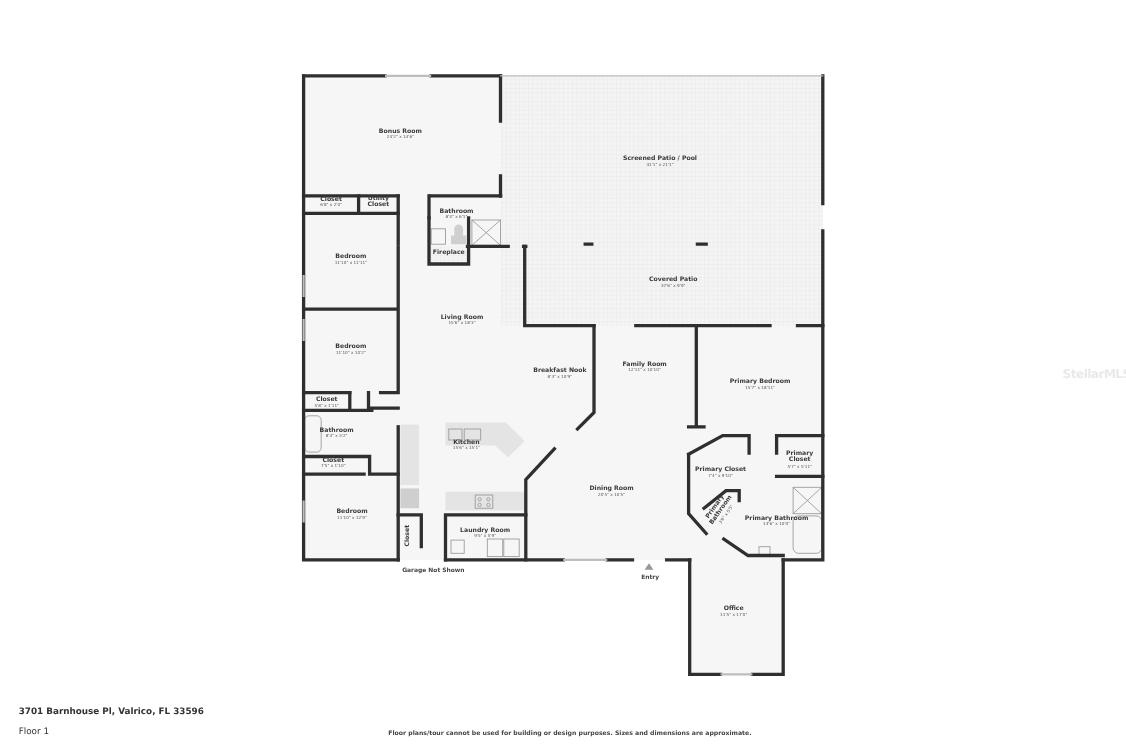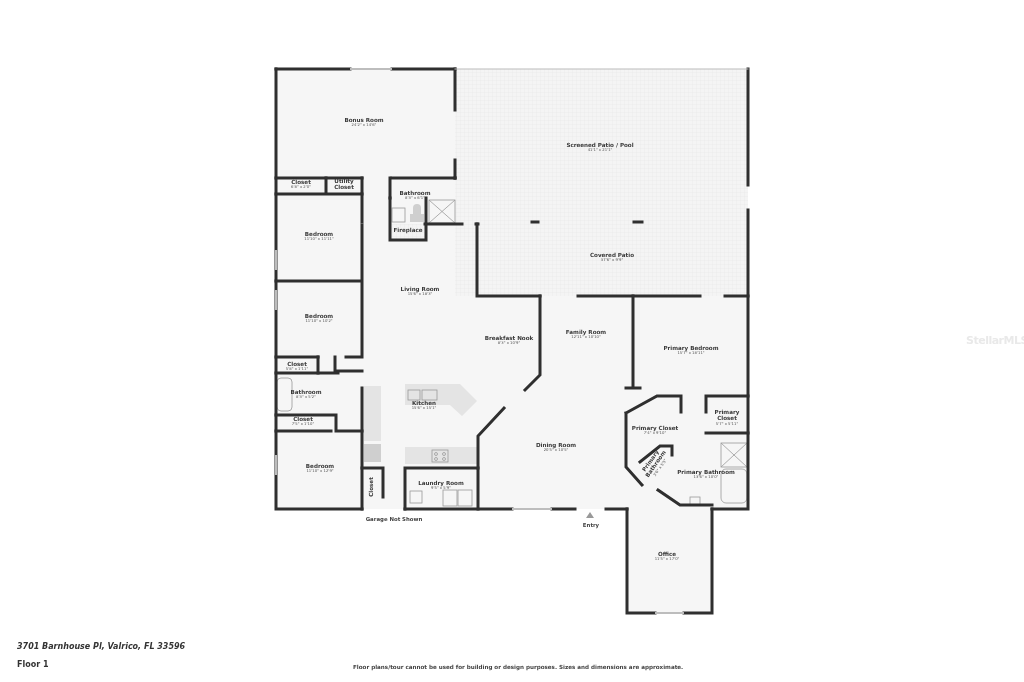--- a/index.html
+++ b/index.html
@@ -3,22 +3,22 @@
 <meta charset="utf-8">
 <style>
   html,body{margin:0;padding:0;background:#ffffff;}
   body{width:1024px;height:682px;position:relative;overflow:hidden;font-family:"DejaVu Sans","Liberation Sans",sans-serif;color:#333;}
   .plan{position:absolute;left:0;top:0;width:1024px;height:682px;}
   .lbl{position:absolute;text-align:center;transform:translate(-50%,-50%);white-space:nowrap;line-height:1.15;}
   .lbl .n{font-size:5.6px;font-weight:bold;color:#3a3a3a;display:block;}
   .lbl .d{font-size:3.8px;color:#555;display:block;}
   .vert{transform:translate(-50%,-50%) rotate(-90deg);}
   .diag{transform:translate(-50%,-50%) rotate(-55deg);}
-  .addr{position:absolute;left:17px;top:642px;font-size:8px;font-weight:bold;color:#333;font-style:italic;}
-  .floor{position:absolute;left:17px;top:660px;font-size:8px;font-weight:bold;color:#333;}
+  .addr{position:absolute;left:17px;top:642px;font-size:8px;font-weight:bold;color:#333;}
+  .floor{position:absolute;left:17px;top:660px;font-size:8px;font-weight:normal;color:#333;}
   .disc{position:absolute;left:353px;top:664px;font-size:5.6px;font-weight:bold;color:#444;}
   .wm{position:absolute;left:966px;top:334px;font-size:11px;font-weight:bold;color:#e9e9e9;letter-spacing:-0.5px;}
   .note{position:absolute;font-size:5.4px;font-weight:bold;color:#444;transform:translate(-50%,-50%);white-space:nowrap;}
 </style>
 </head>
 <body>
 
 <svg class="plan" width="1024" height="682" viewBox="0 0 1024 682">
   <defs>
     <pattern id="tile" width="4" height="4" patternUnits="userSpaceOnUse">

